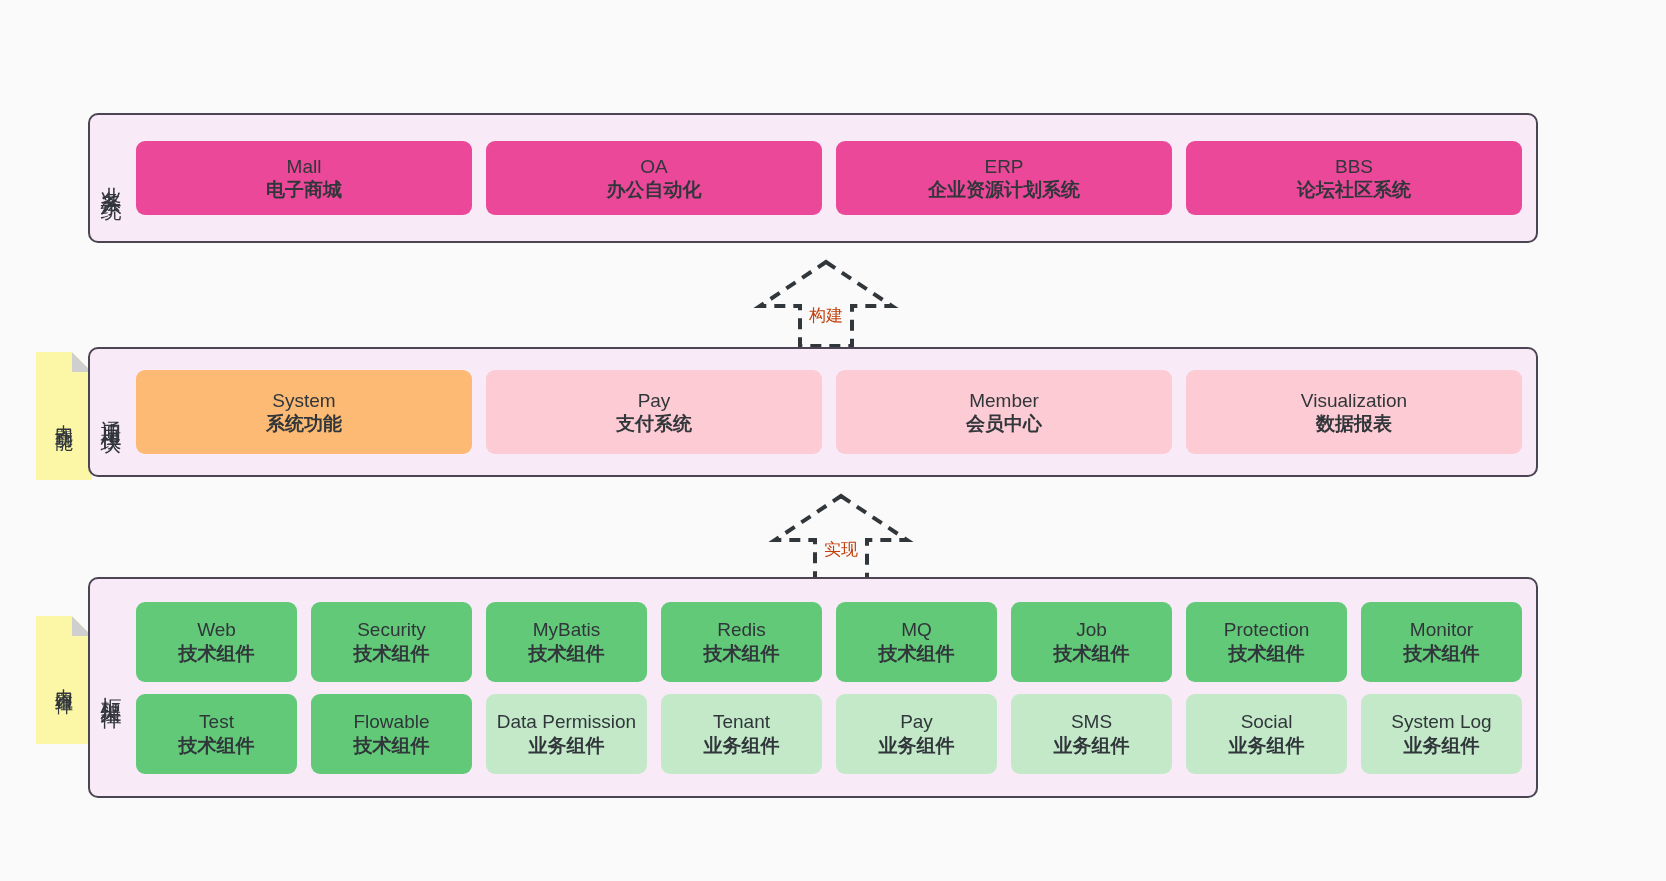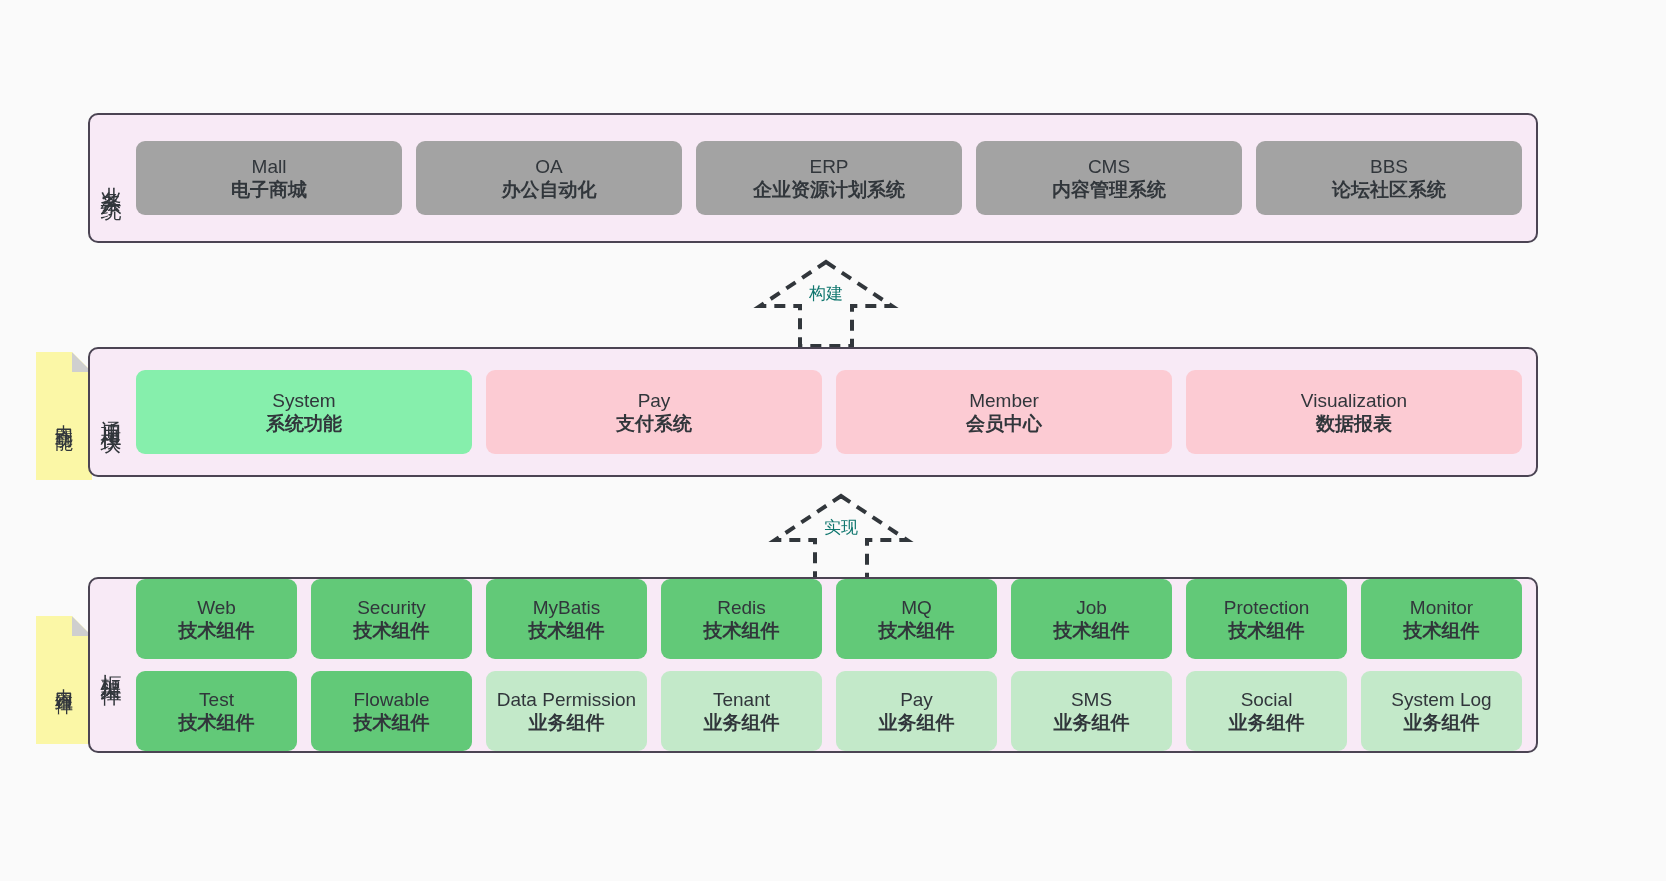--- a/index.html
+++ b/index.html
@@ -73,34 +73,34 @@
     text-align:center;
     line-height:1.22;
     font-size:19px;
     color:#31363b;
     box-sizing:border-box;
     padding:6px 4px;
   }
   .card .en{display:block;}
   .card .cn{display:block;font-weight:bold;}
 
-  .card.blue   {background:#a3a3a3;text-align:center;}
-  .card.red    {background:#86efac;}
+  .card.blue   {background:#ec4899;text-align:center;}
+  .card.red    {background:#fdba74;}
   .card.pink   {background:#fccbd3;}
   .card.green  {background:#62c978;}
   .card.mint   {background:#c3e9c9;}
 
   
   #band-business{left:88px;top:113px;width:1450px;height:130px;}
   #band-business .card{height:74px;}
 
   #band-modules{left:88px;top:347px;width:1450px;height:130px;}
   #band-modules .card{height:84px;}
 
-  #band-framework{left:88px;top:577px;width:1450px;height:176px;}
+  #band-framework{left:88px;top:577px;width:1450px;height:221px;}
   #band-framework .card{height:80px;}
 
   
   .note{
     position:absolute;
     width:56px;
     background:#fbf7a6;
     box-sizing:border-box;
     display:flex;
     align-items:center;
@@ -128,24 +128,24 @@
   
   .arrow{
     position:absolute;
     width:150px;
     height:92px;
   }
   .arrow svg{display:block;width:150px;height:92px;overflow:visible;}
   .arrow .lbl{
     position:absolute;
     left:0;right:0;
-    top:24px;
+    top:46px;
     text-align:center;
     font-size:17px;
-    color:#0f766e;
+    color:#c2410c;
     user-select:none;
     pointer-events:none;
   }
   #arrow-build{left:751px;top:258px;}
   #arrow-impl{left:766px;top:492px;}
 </style>
 </head>
 <body>
 
 <div class="band" id="band-business">
@@ -155,24 +155,20 @@
       <span class="en">Mall</span>
       <span class="cn">电子商城</span>
     </div>
     <div class="card blue">
       <span class="en">OA</span>
       <span class="cn">办公自动化</span>
     </div>
     <div class="card blue">
       <span class="en">ERP</span>
       <span class="cn">企业资源计划系统</span>
-    </div>
-    <div class="card blue">
-      <span class="en">CMS</span>
-      <span class="cn">内容管理系统</span>
     </div>
     <div class="card blue">
       <span class="en">BBS</span>
       <span class="cn">论坛社区系统</span>
     </div>
   </div>
 </div>
 
 <div class="arrow" id="arrow-build">
   <svg viewBox="0 0 150 92" xmlns="http://www.w3.org/2000/svg" aria-hidden="true">

